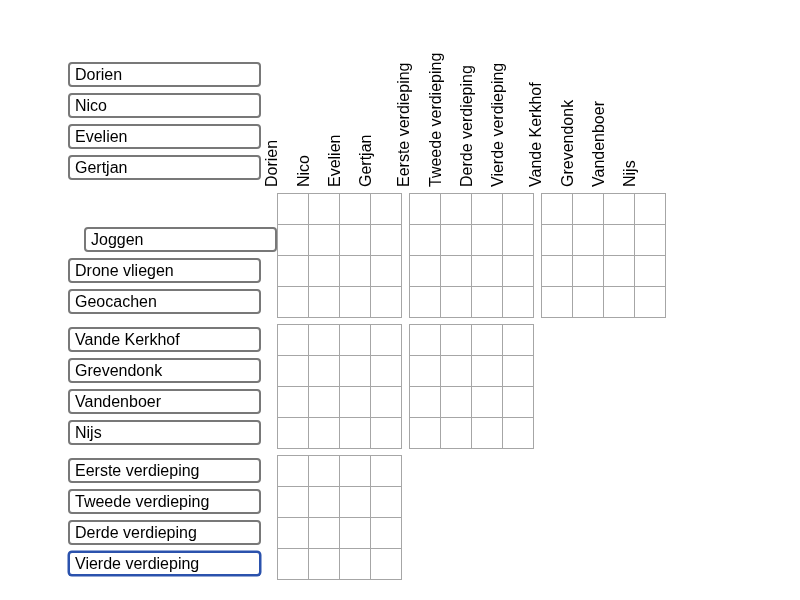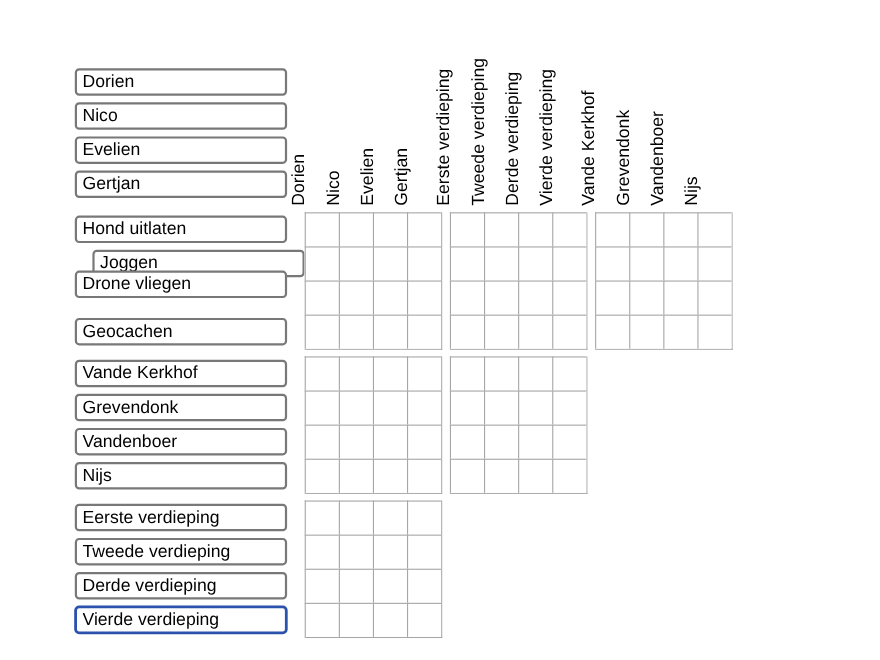--- a/index.html
+++ b/index.html
@@ -61,23 +61,22 @@
   <span class="collabel" style="left:414px">Eerste verdieping</span>
   <span class="collabel" style="left:446px">Tweede verdieping</span>
   <span class="collabel" style="left:477px">Derde verdieping</span>
   <span class="collabel" style="left:508px">Vierde verdieping</span>
 
   <span class="collabel" style="left:546px">Vande Kerkhof</span>
   <span class="collabel" style="left:578px">Grevendonk</span>
   <span class="collabel" style="left:609px">Vandenboer</span>
   <span class="collabel" style="left:640px">Nijs</span>
 
-  <input type="text" class="field" style="top: 196px;" value="Hond uitlaten">
   <input type="text" class="field" style="top: 227px; margin-left: 16px;" value="Joggen">
-  <input type="text" class="field" style="top: 246px;" value="Drone vliegen">
+  <input type="text" class="field" style="top: 258px;" value="Drone vliegen">
   <input type="text" class="field" style="top: 289px;" value="Geocachen">
 
   <input type="text" class="field" style="top: 327px;" value="Vande Kerkhof">
   <input type="text" class="field" style="top: 358px;" value="Grevendonk">
   <input type="text" class="field" style="top: 389px;" value="Vandenboer">
   <input type="text" class="field" style="top: 420px;" value="Nijs">
 
   <input type="text" class="field" style="top: 458px;" value="Eerste verdieping">
   <input type="text" class="field" style="top: 489px;" value="Tweede verdieping">
   <input type="text" class="field" style="top: 520px;" value="Derde verdieping">

